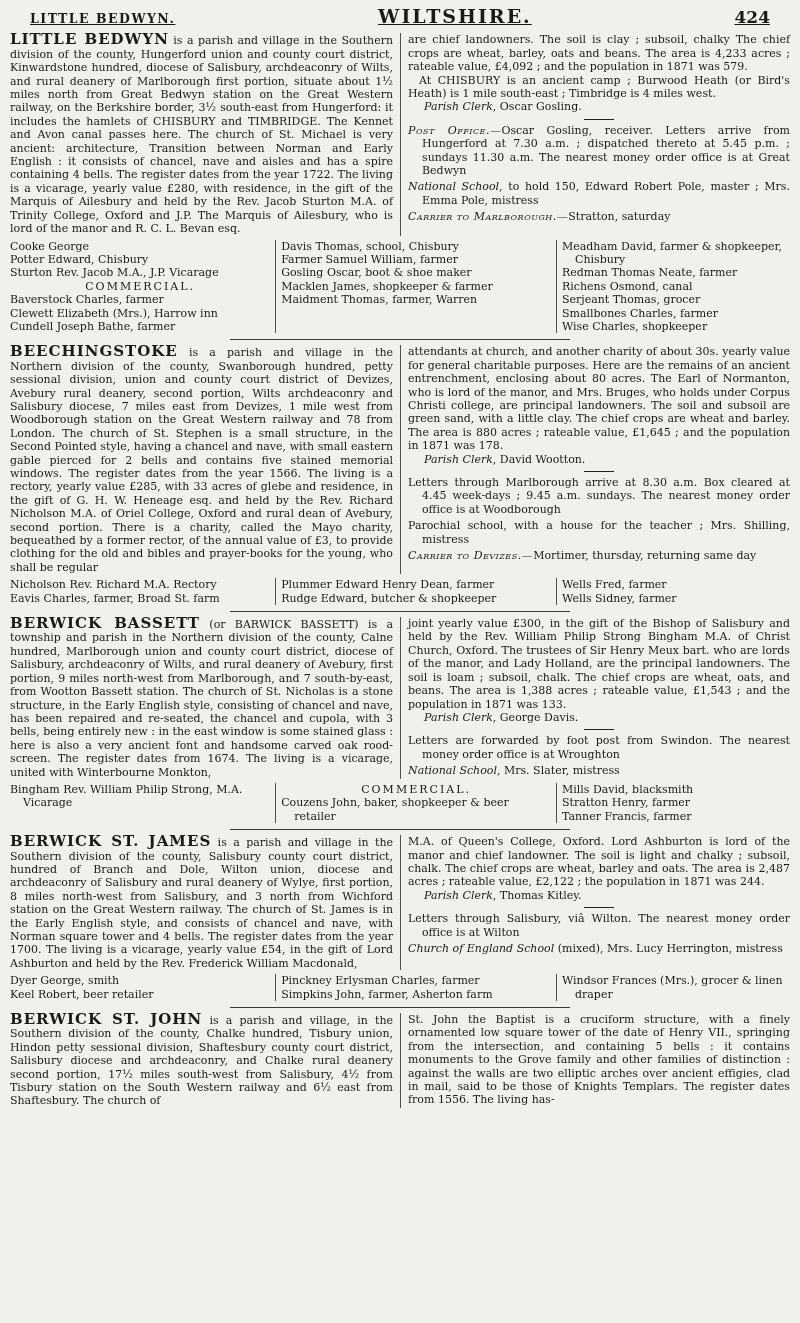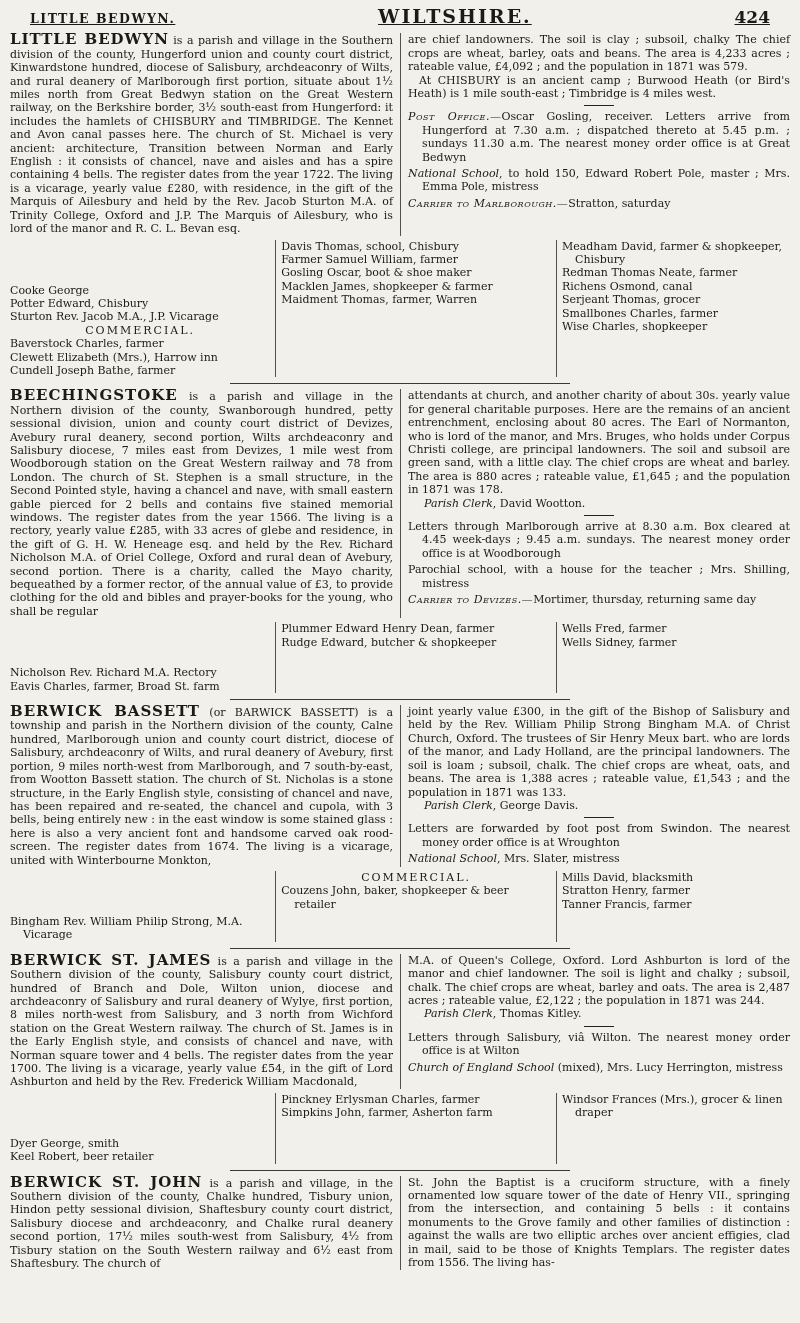--- a/index.html
+++ b/index.html
@@ -25,21 +25,21 @@
   .lead{font-weight:bold;font-size:15px;letter-spacing:1px;}
   .indent{text-indent:11px;}
   .clerk{padding-left:16px;text-align:left;}
   .hang{padding-left:14px;text-indent:-14px;margin-top:3px;}
   .sc{font-variant:small-caps;letter-spacing:0.5px;font-style:italic;}
   .mini-rule{width:30px;border-top:1.5px solid #23221f;margin:5px auto 4px auto;}
   .section-rule{width:340px;border-top:1px solid #3c3a35;margin:6px auto 5px auto;}
   
   .directory{display:flex;margin-top:4px;}
   .dir-col{box-sizing:border-box;}
-  .dir-col.c1{width:34%;padding-right:5px;margin-top:44px;}
+  .dir-col.c1{width:34%;padding-right:5px;}
   .dir-col.c2{width:36%;border-left:1px solid #53514c;padding-left:5px;padding-right:5px;}
   .dir-col.c3{width:30%;border-left:1px solid #53514c;padding-left:5px;}
   .dir-entry{text-align:left;padding-left:13px;text-indent:-13px;}
   .dir-entry.subhead{text-align:center;padding-left:0;text-indent:0;font-variant:small-caps;letter-spacing:2px;}
 </style>
 </head>
 <body>
 
 <div class="page">
 
@@ -50,20 +50,21 @@
   </div>
 
   <div class="section">
     <div class="cols">
       <div class="col left">
         <p><span class="lead">LITTLE BEDWYN</span><span> is a parish and village in the Southern division of the county, Hungerford union and county court district, Kinwardstone hundred, diocese of Salisbury, archdeaconry of Wilts, and rural deanery of Marlborough first portion, situate about 1½ miles north from Great Bedwyn station on the Great Western railway, on the Berkshire border, 3½ south-east from Hungerford: it includes the hamlets of CHISBURY and TIMBRIDGE. The Kennet and Avon canal passes here. The church of St. Michael is very ancient: architecture, Transition between Norman and Early English : it consists of chancel, nave and aisles and has a spire containing 4 bells. The register dates from the year 1722. The living is a vicarage, yearly value £280, with residence, in the gift of the Marquis of Ailesbury and held by the Rev. Jacob Sturton M.A. of Trinity College, Oxford and J.P. The Marquis of Ailesbury, who is lord of the manor and R. C. L. Bevan esq.</span></p>
       </div>
       <div class="col right">
         <p>are chief landowners. The soil is clay ; subsoil, chalky The chief crops are wheat, barley, oats and beans. The area is 4,233 acres ; rateable value, £4,092 ; and the population in 1871 was 579.</p>
         <p class="indent">At CHISBURY is an ancient camp ; Burwood Heath (or Bird's Heath) is 1 mile south-east ; Timbridge is 4 miles west.</p>
+        <p class="clerk"><i>Parish Clerk</i><span>, Oscar Gosling.</span></p>
         <div class="mini-rule"></div>
         <p class="hang"><span class="sc">Post Office.—</span><span>Oscar Gosling, receiver. Letters arrive from Hungerford at 7.30 a.m. ; dispatched thereto at 5.45 p.m. ; sundays 11.30 a.m. The nearest money order office is at Great Bedwyn</span></p>
         <p class="hang"><i>National School</i><span>, to hold 150, Edward Robert Pole, master ; Mrs. Emma Pole, mistress</span></p>
         <p class="hang"><span class="sc">Carrier to Marlborough.—</span><span>Stratton, saturday</span></p>
       </div>
     </div>
     <div class="directory">
       <div class="dir-col c1">
           <p class="dir-entry">Cooke George</p>
           <p class="dir-entry">Potter Edward, Chisbury</p>

